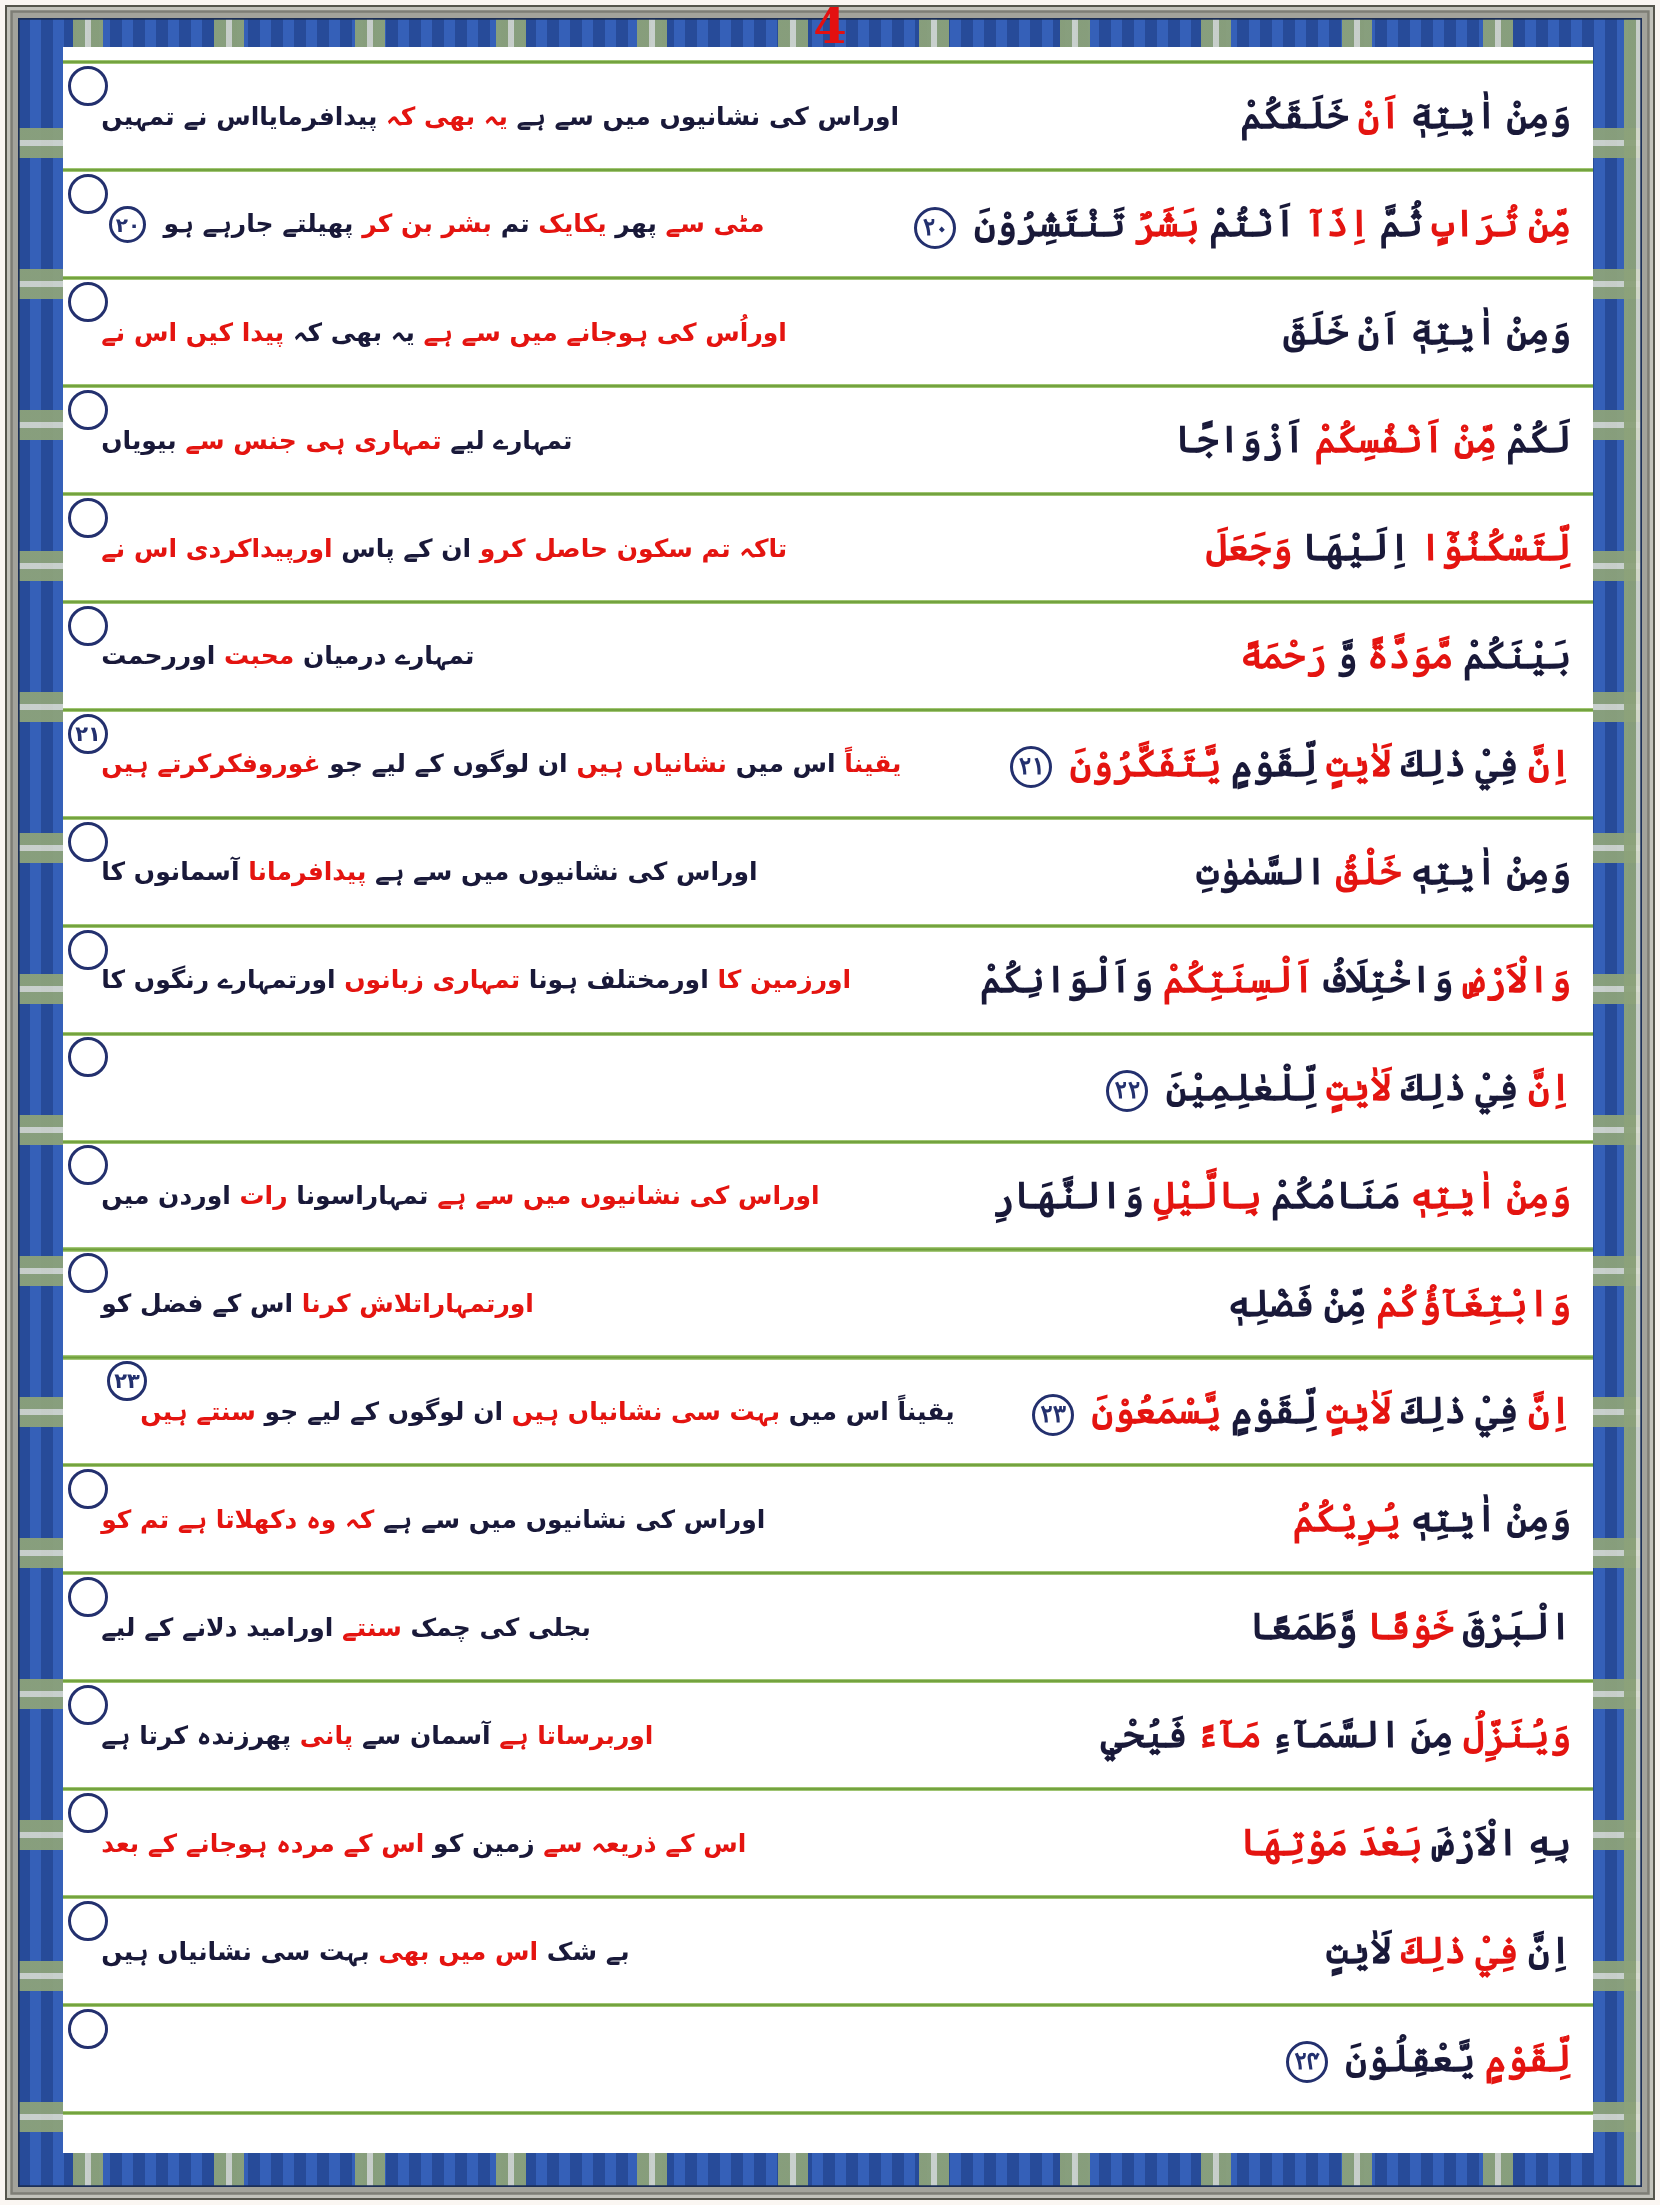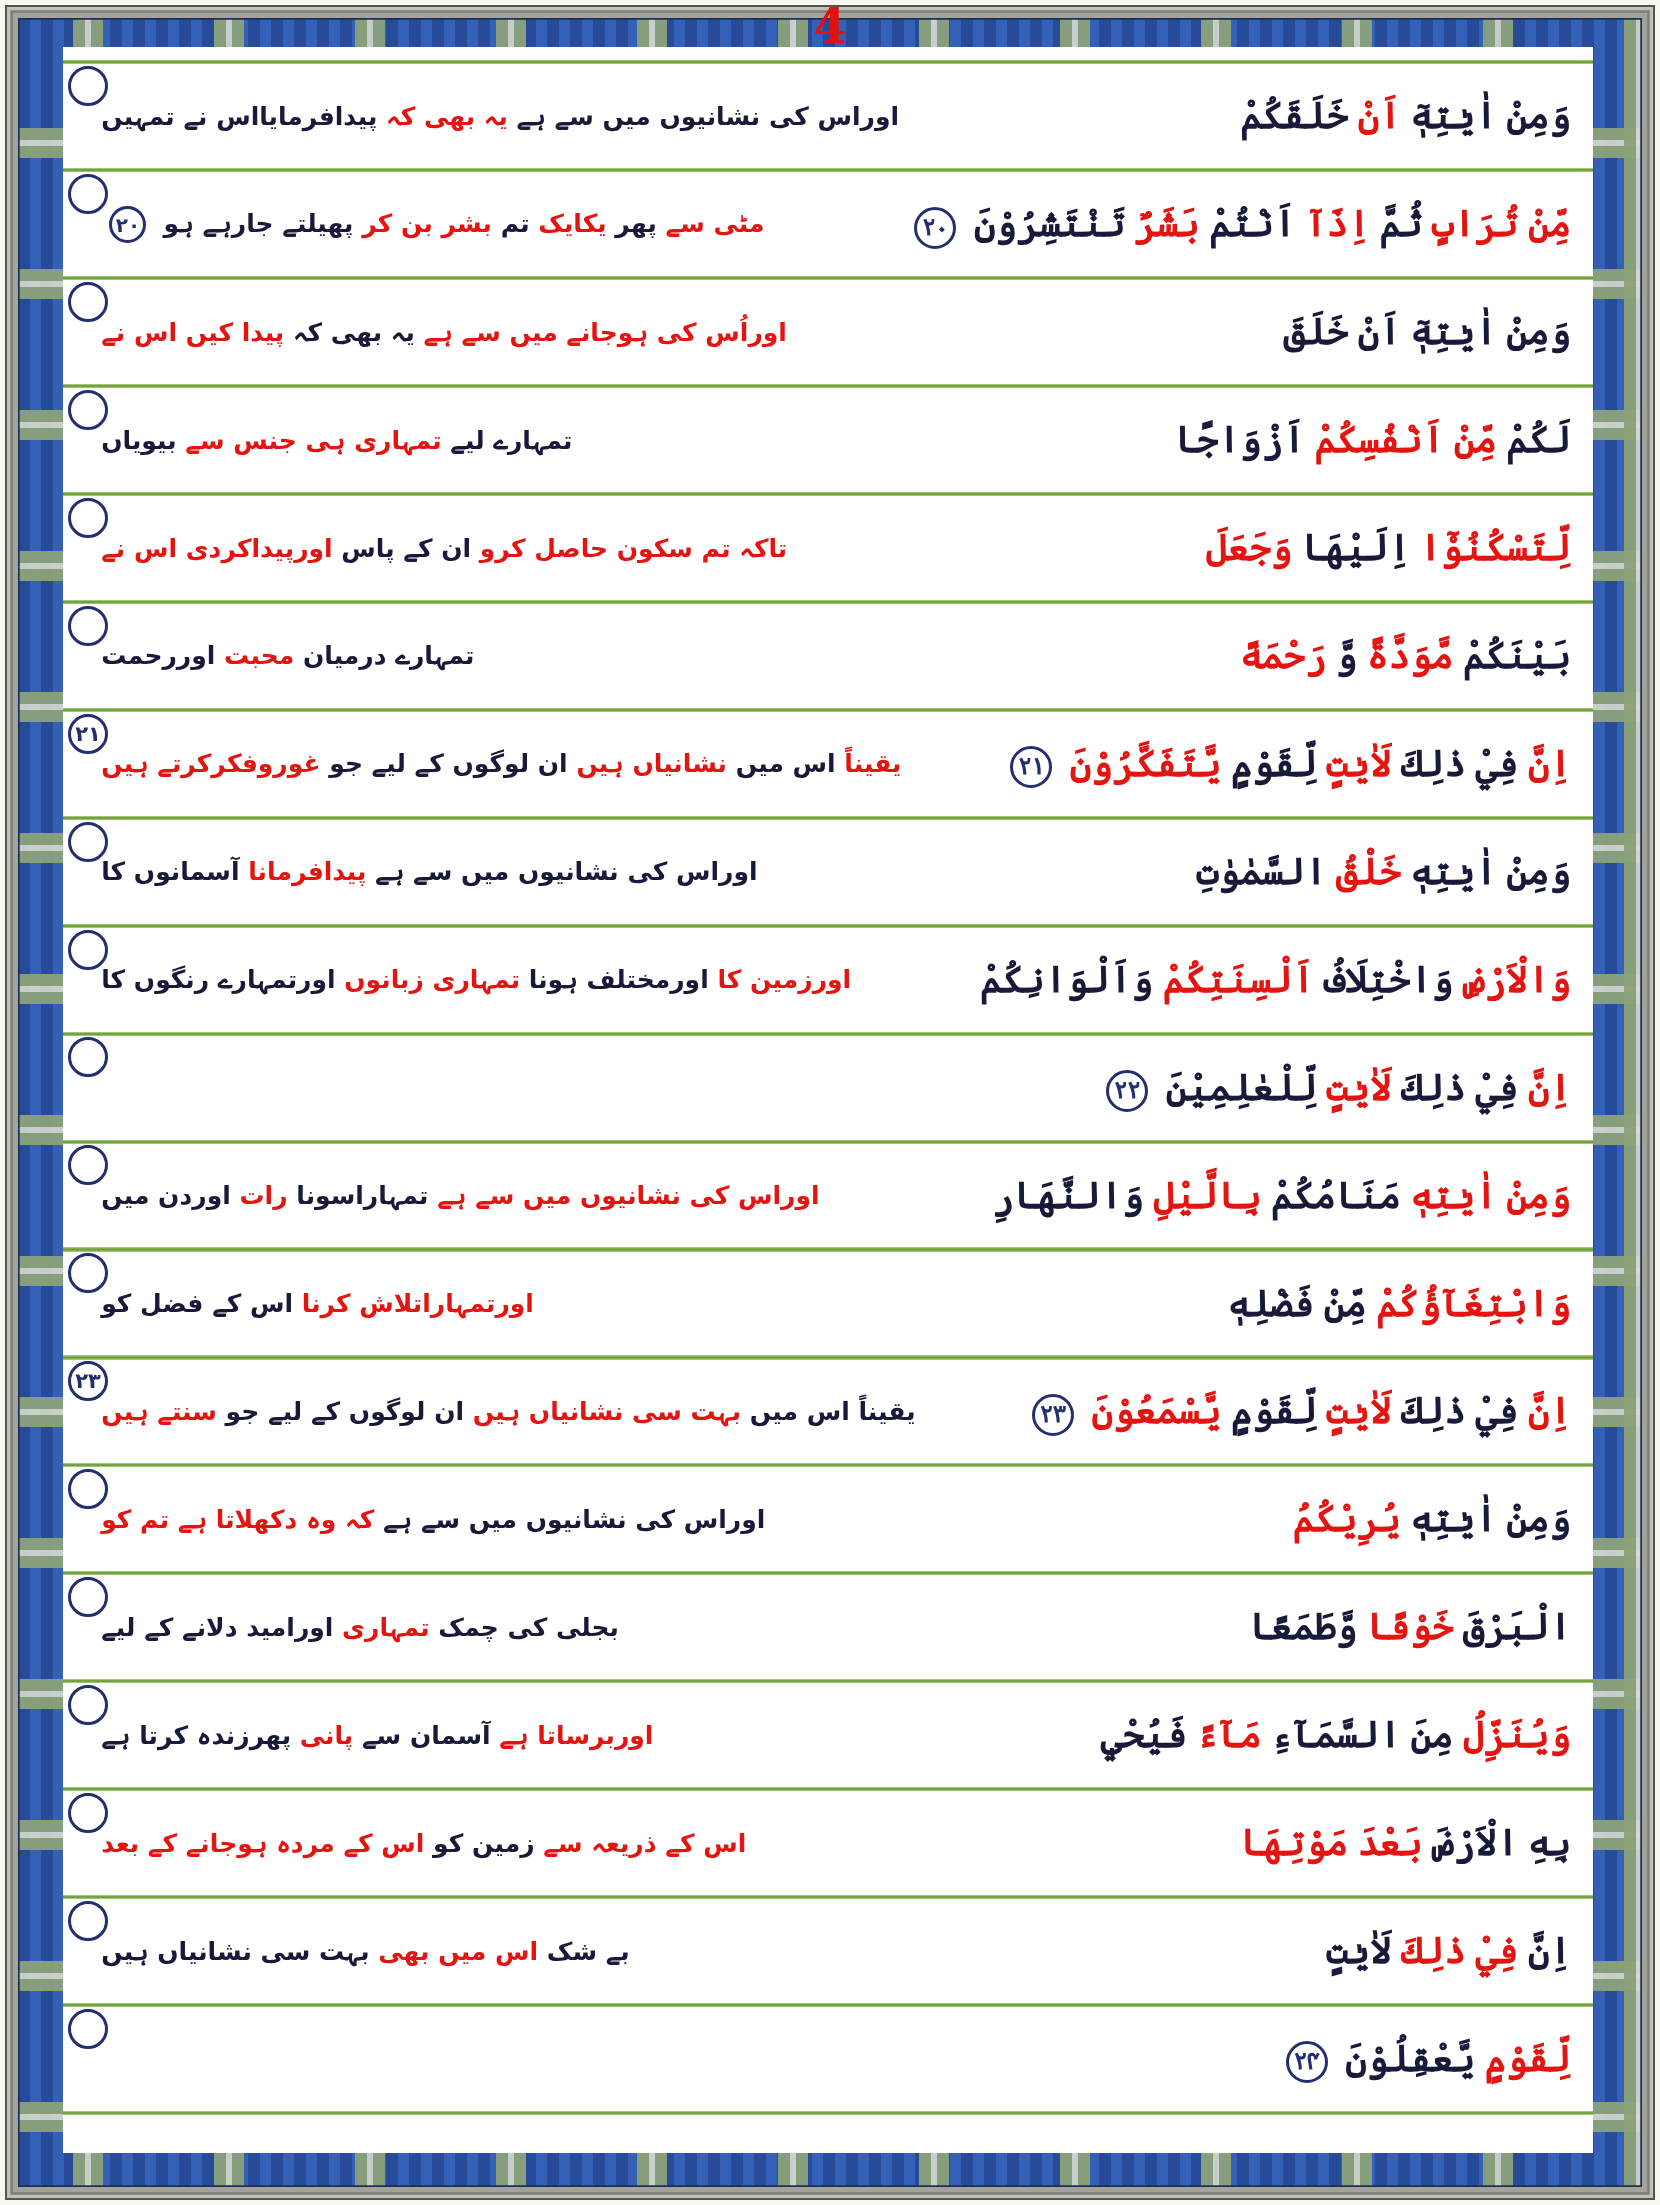--- a/index.html
+++ b/index.html
@@ -61,21 +61,21 @@
   .arabic{
     flex:0 1 auto;direction:rtl;text-align:left;
     font-size:37px;font-weight:bold;color:var(--ink);
     line-height:1.35;white-space:nowrap;font-family:Liberation Serif, serif;
   }
   .urdu{
     flex:1 1 auto;direction:rtl;text-align:left;
     font-size:25px;font-weight:bold;color:var(--ink);
     line-height:1.4;padding:0 16.6px;
   }
-  .row--joined{justify-content:space-between;}
+  .row--joined{justify-content:space-between;margin-left:39px;}
   .row--joined .urdu{flex:0 1 auto;text-align:right;}
   .seg-ink{color:var(--ink);}
   .seg-red{color:var(--red);}
   .num-badge{
     display:inline-flex;align-items:center;justify-content:center;
     border:3.3px solid var(--badge);border-radius:50%;
     color:var(--badge);font-weight:bold;
     vertical-align:middle;margin:0 8.3px;box-sizing:border-box;
   }
   .arabic .num-badge{width:42px;height:42px;font-size:22.5px;}
@@ -178,21 +178,21 @@
         <div class="sep"></div>
         <div class="row">
     <div class="corner" hidden=""></div>
     <div class="arabic"><span class="seg-ink">وَمِنْ اٰيٰتِهٖ </span><span class="seg-red">يُرِيْكُمُ</span></div>
     <div class="urdu"><span class="seg-ink">اوراس کی نشانیوں میں سے ہے </span><span class="seg-red">کہ وہ دکھلاتا ہے تم کو</span></div>
   </div>
         <div class="sep"></div>
         <div class="row">
     <div class="corner" hidden=""></div>
     <div class="arabic"><span class="seg-ink">الْبَرْقَ </span><span class="seg-red">خَوْفًا </span><span class="seg-ink">وَّطَمَعًا</span></div>
-    <div class="urdu"><span class="seg-ink">بجلی کی چمک </span><span class="seg-red">تمہاری </span><span class="seg-ink">اورامید دلانے کے لیے</span></div>
+    <div class="urdu"><span class="seg-ink">بجلی کی چمک </span><span class="seg-red">سنتے </span><span class="seg-ink">اورامید دلانے کے لیے</span></div>
   </div>
         <div class="sep"></div>
         <div class="row">
     <div class="corner" hidden=""></div>
     <div class="arabic"><span class="seg-red">وَيُنَزِّلُ </span><span class="seg-ink">مِنَ السَّمَآءِ </span><span class="seg-red">مَآءً </span><span class="seg-ink">فَيُحْيٖ</span></div>
     <div class="urdu"><span class="seg-red">اوربرساتا ہے </span><span class="seg-ink">آسمان سے </span><span class="seg-red">پانی </span><span class="seg-ink">پھرزندہ کرتا ہے</span></div>
   </div>
         <div class="sep"></div>
         <div class="row">
     <div class="corner" hidden=""></div>

